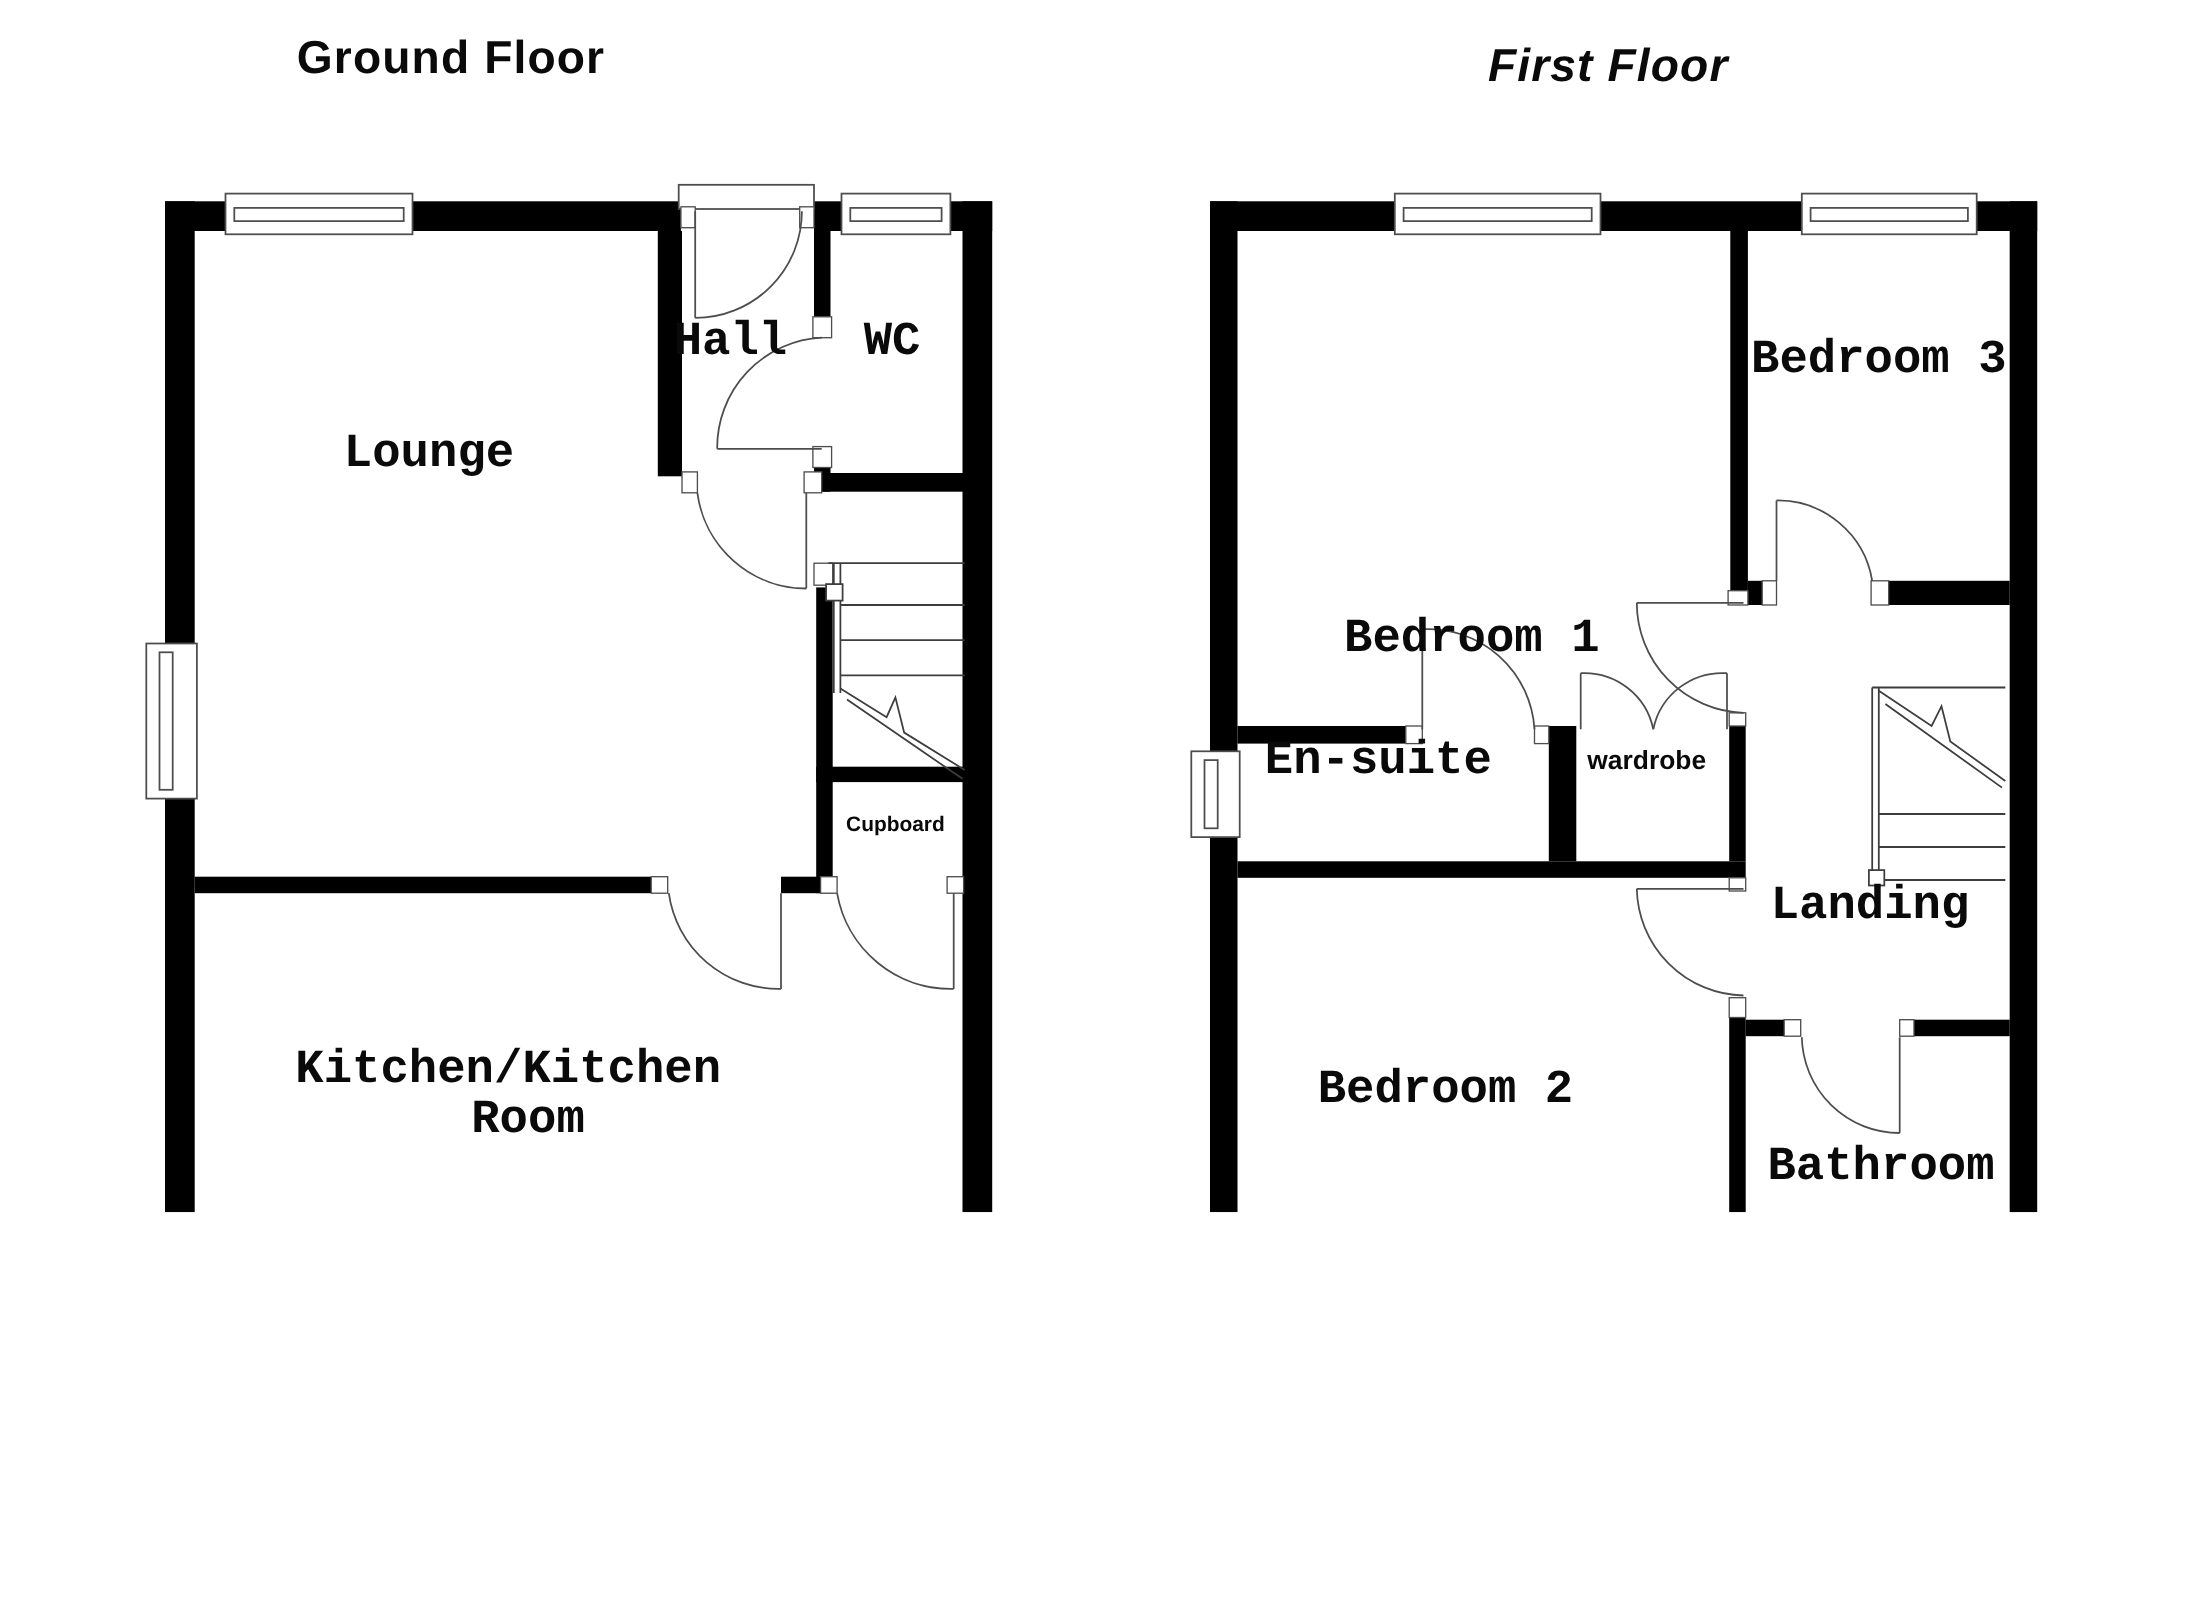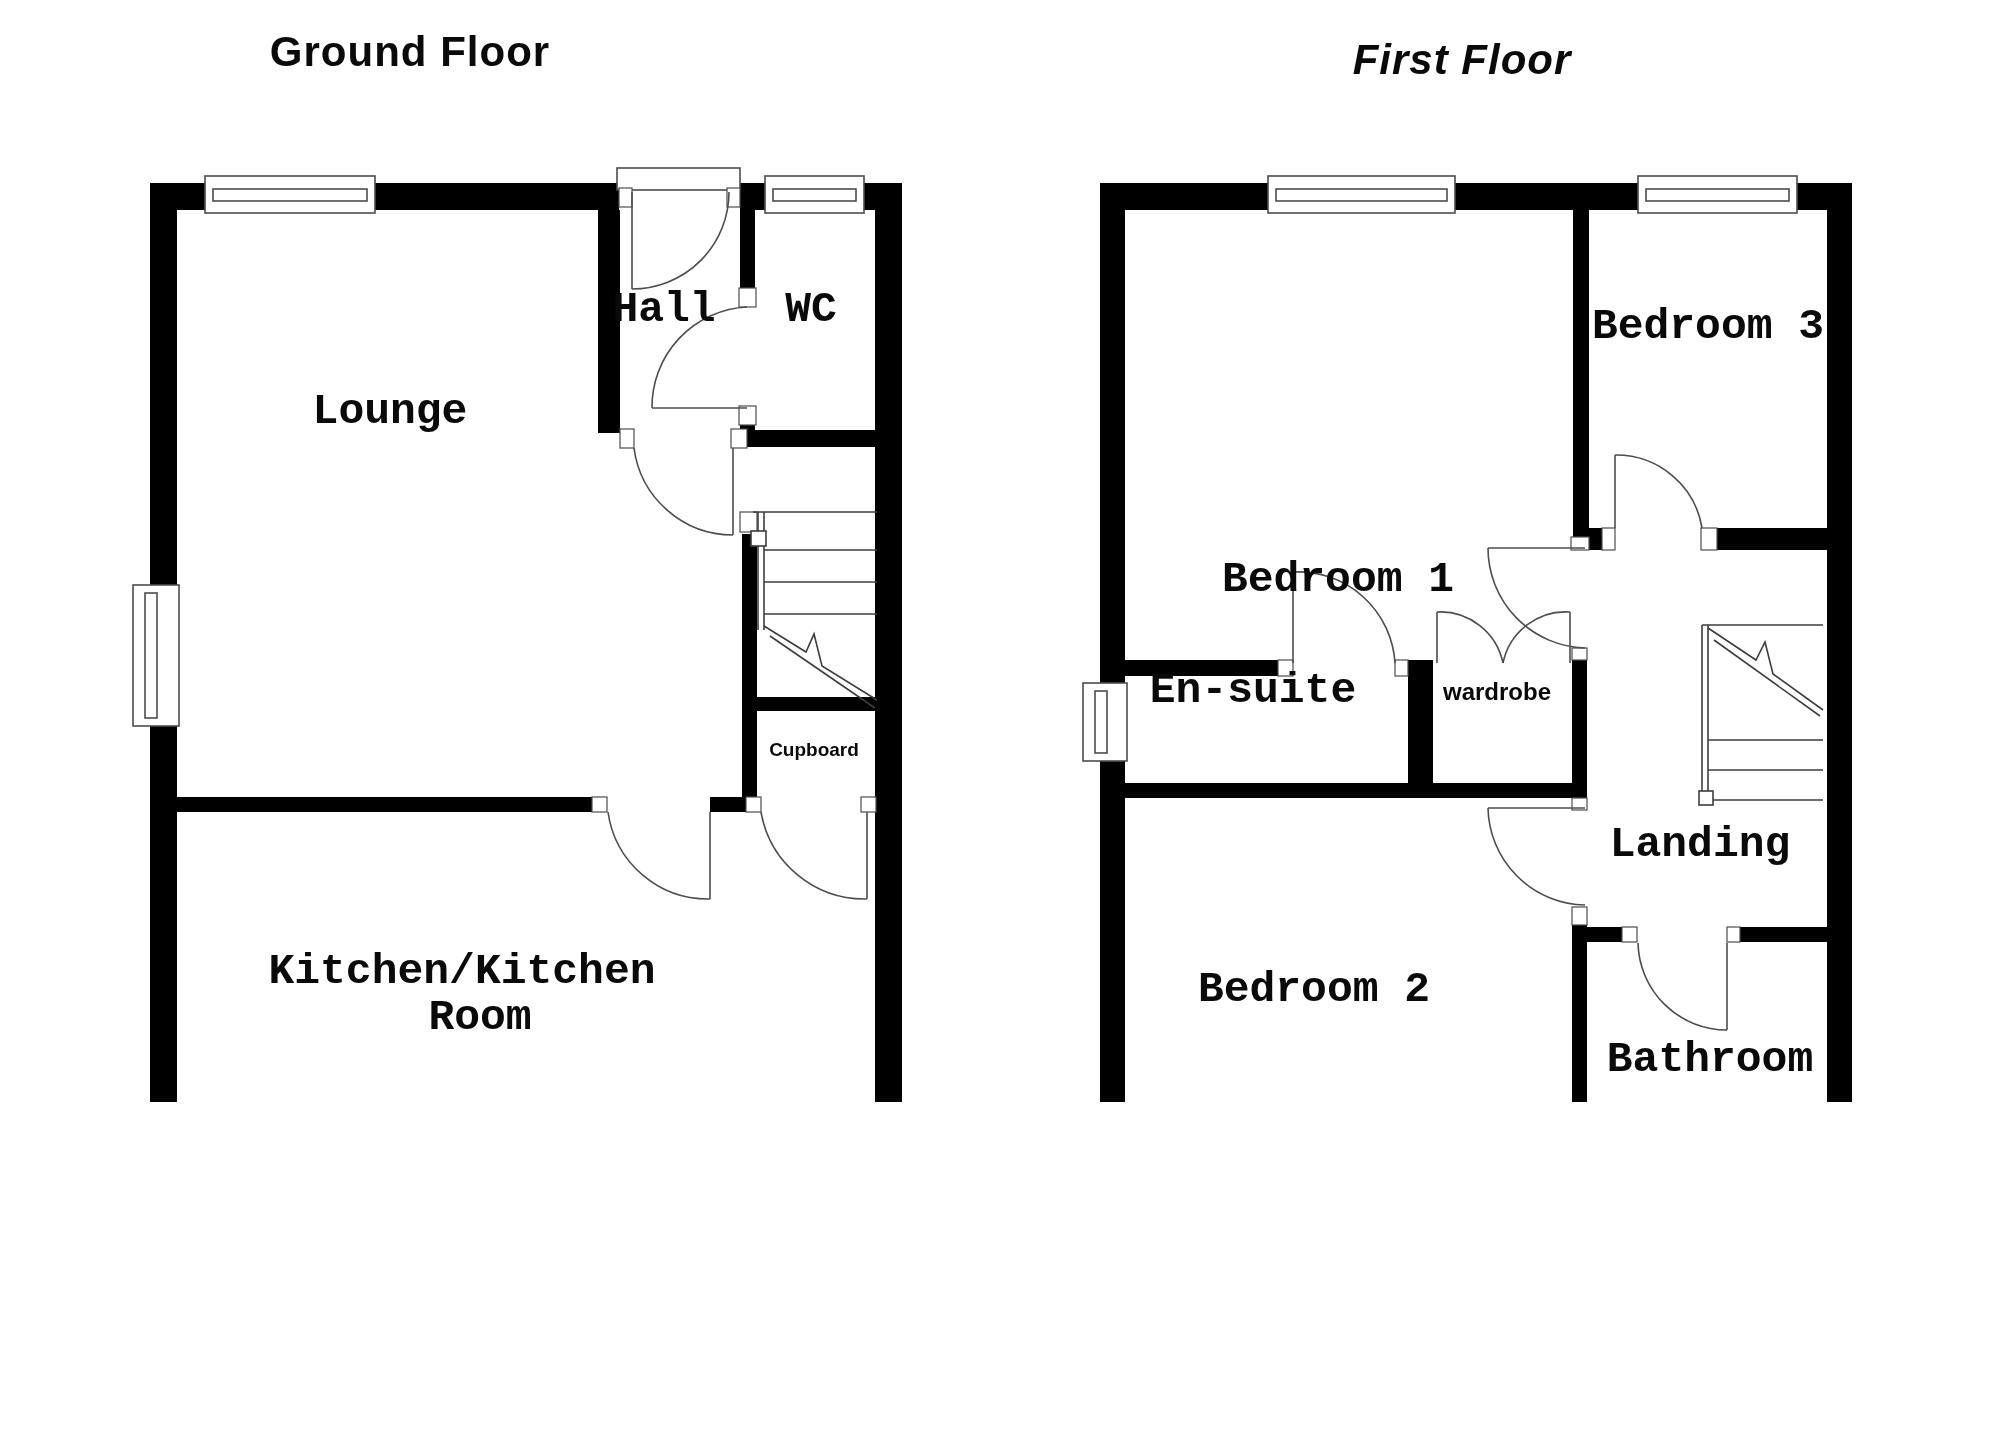--- a/index.html
+++ b/index.html
@@ -268,17 +268,17 @@
   <div class="lbl room" style="left:664px;top:310px;">Hall</div>
   <div class="lbl room" style="left:811px;top:310px;">WC</div>
   <div class="lbl small" style="left:814px;top:750px;">Cupboard</div>
   <div class="lbl room" style="left:462px;top:972px;">Kitchen/Kitchen</div>
   <div class="lbl room" style="left:480px;top:1018px;">Room</div>
 
   <div class="lbl room" style="left:1338px;top:580px;">Bedroom 1</div>
   <div class="lbl room" style="left:1708px;top:327px;">Bedroom 3</div>
   <div class="lbl room" style="left:1253px;top:691px;">En-suite</div>
   <div class="lbl small" style="left:1497px;top:692px;font-size:24px;">wardrobe</div>
-  <div class="lbl room" style="left:1700px;top:845px;">Landing</div>
+  <div class="lbl room" style="left:1700px;top:823px;">Landing</div>
   <div class="lbl room" style="left:1314px;top:990px;">Bedroom 2</div>
   <div class="lbl room" style="left:1710px;top:1060px;">Bathroom</div>
 
 </div>
 
 </body></html>

